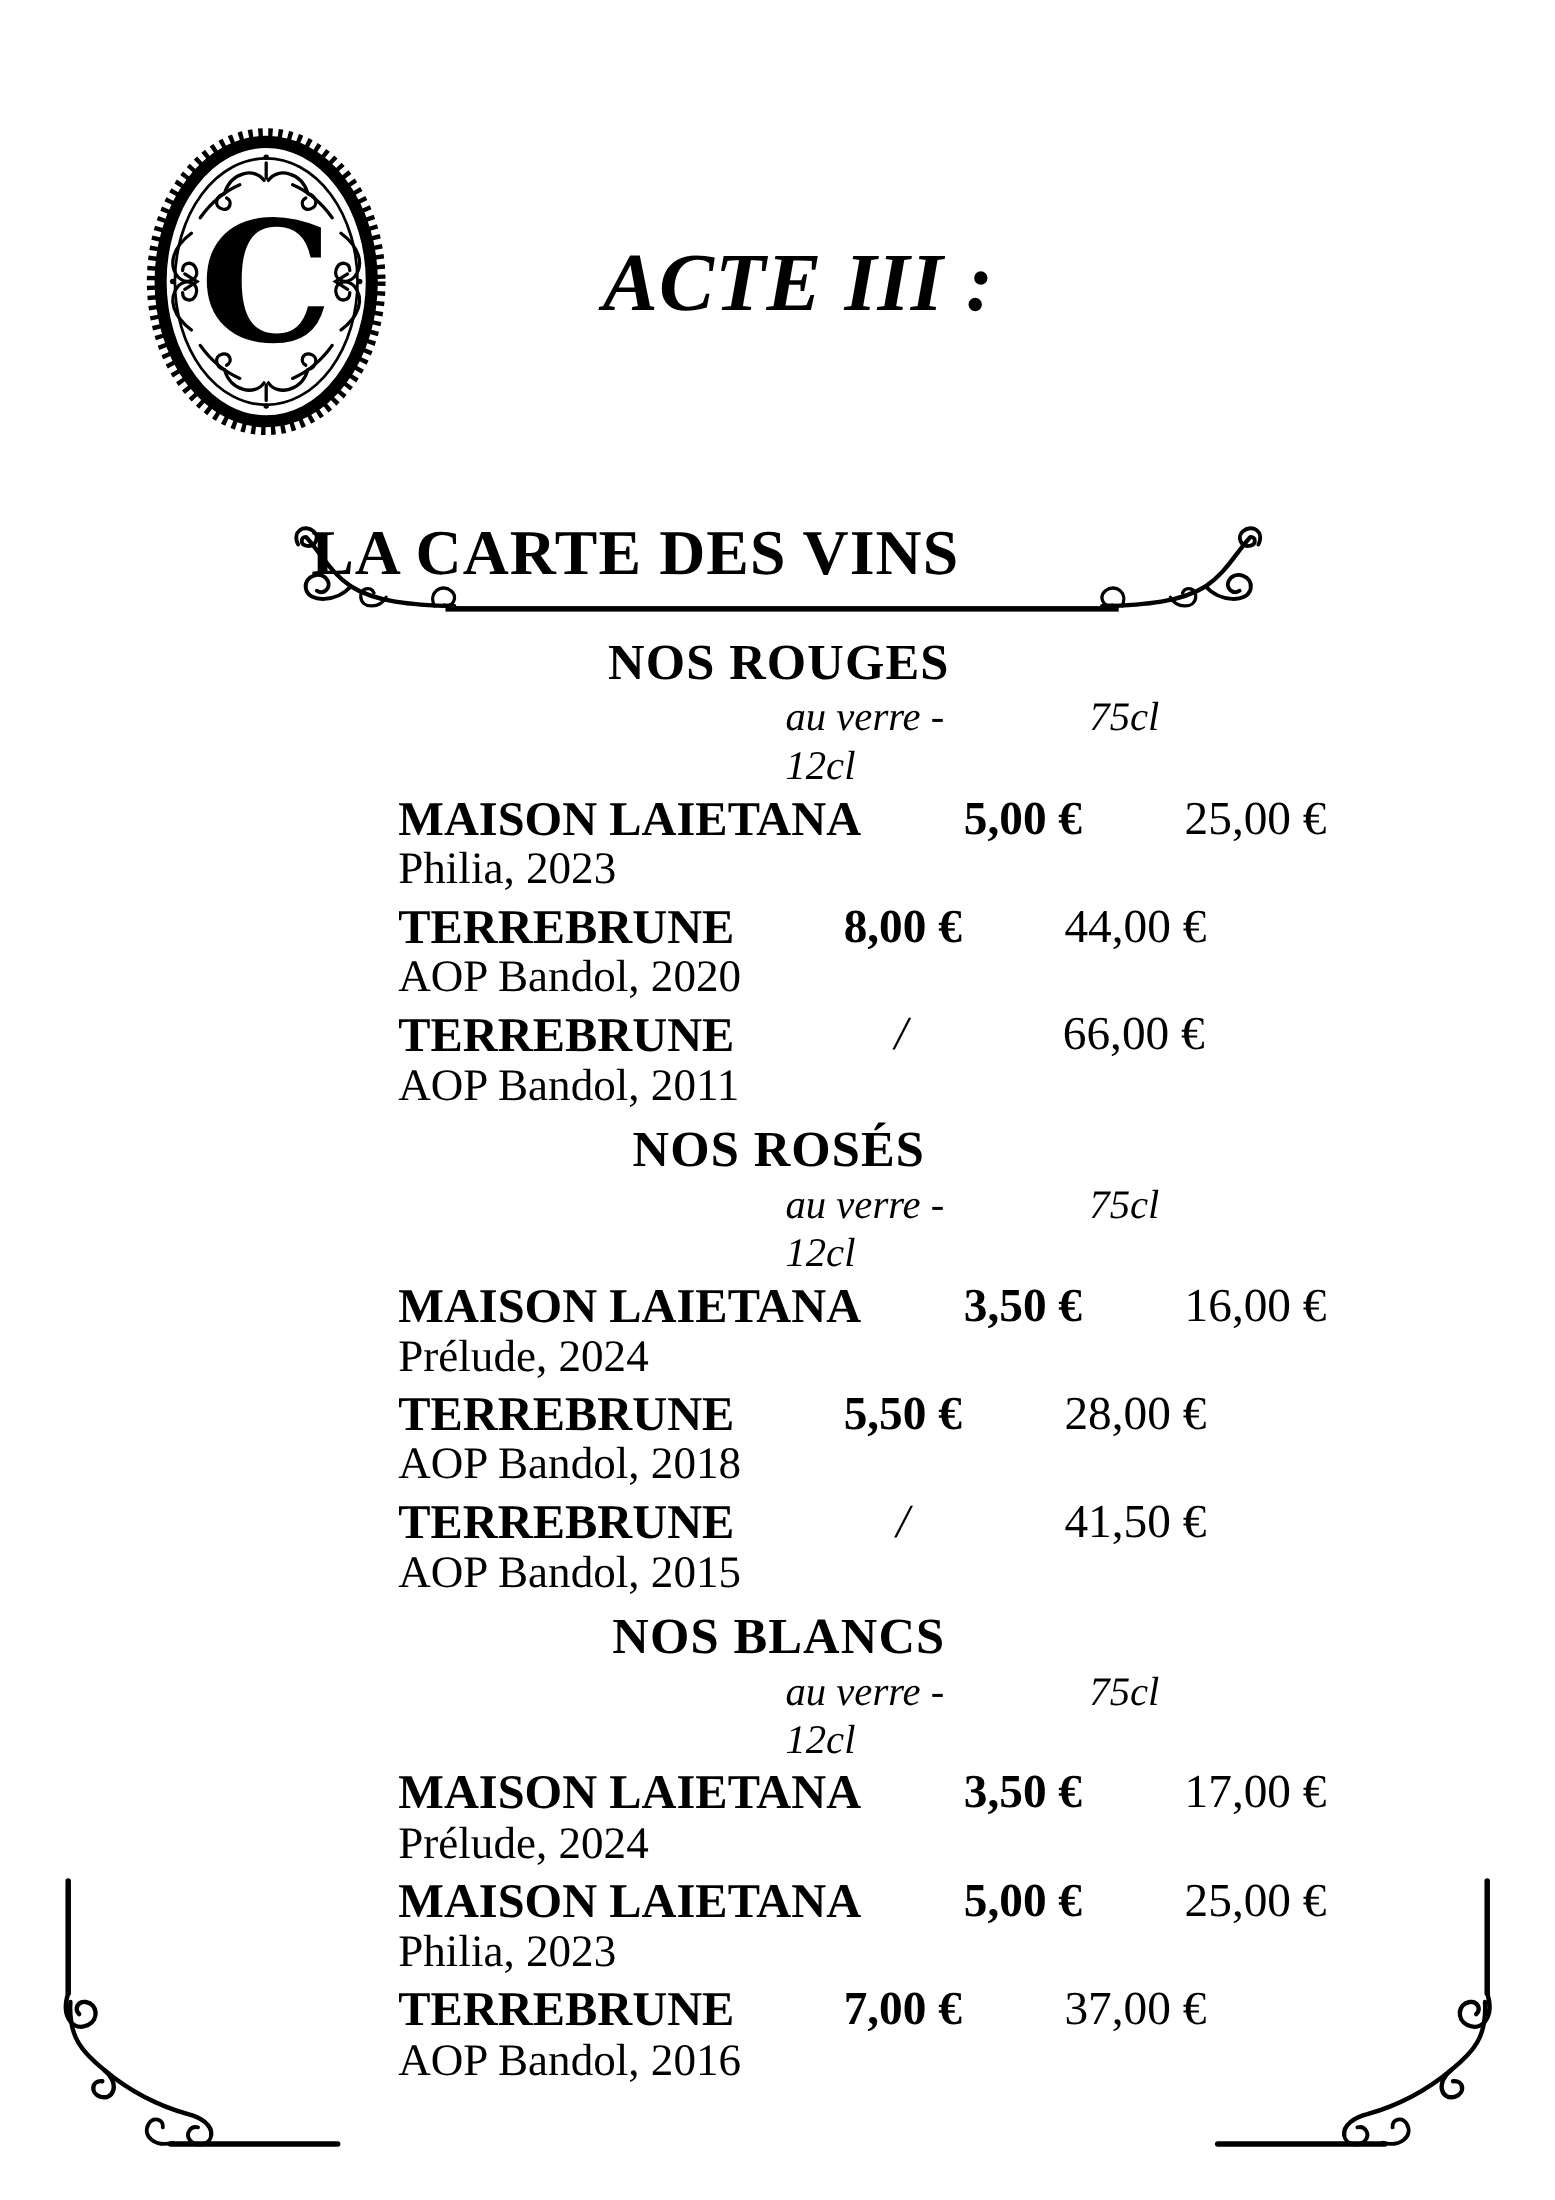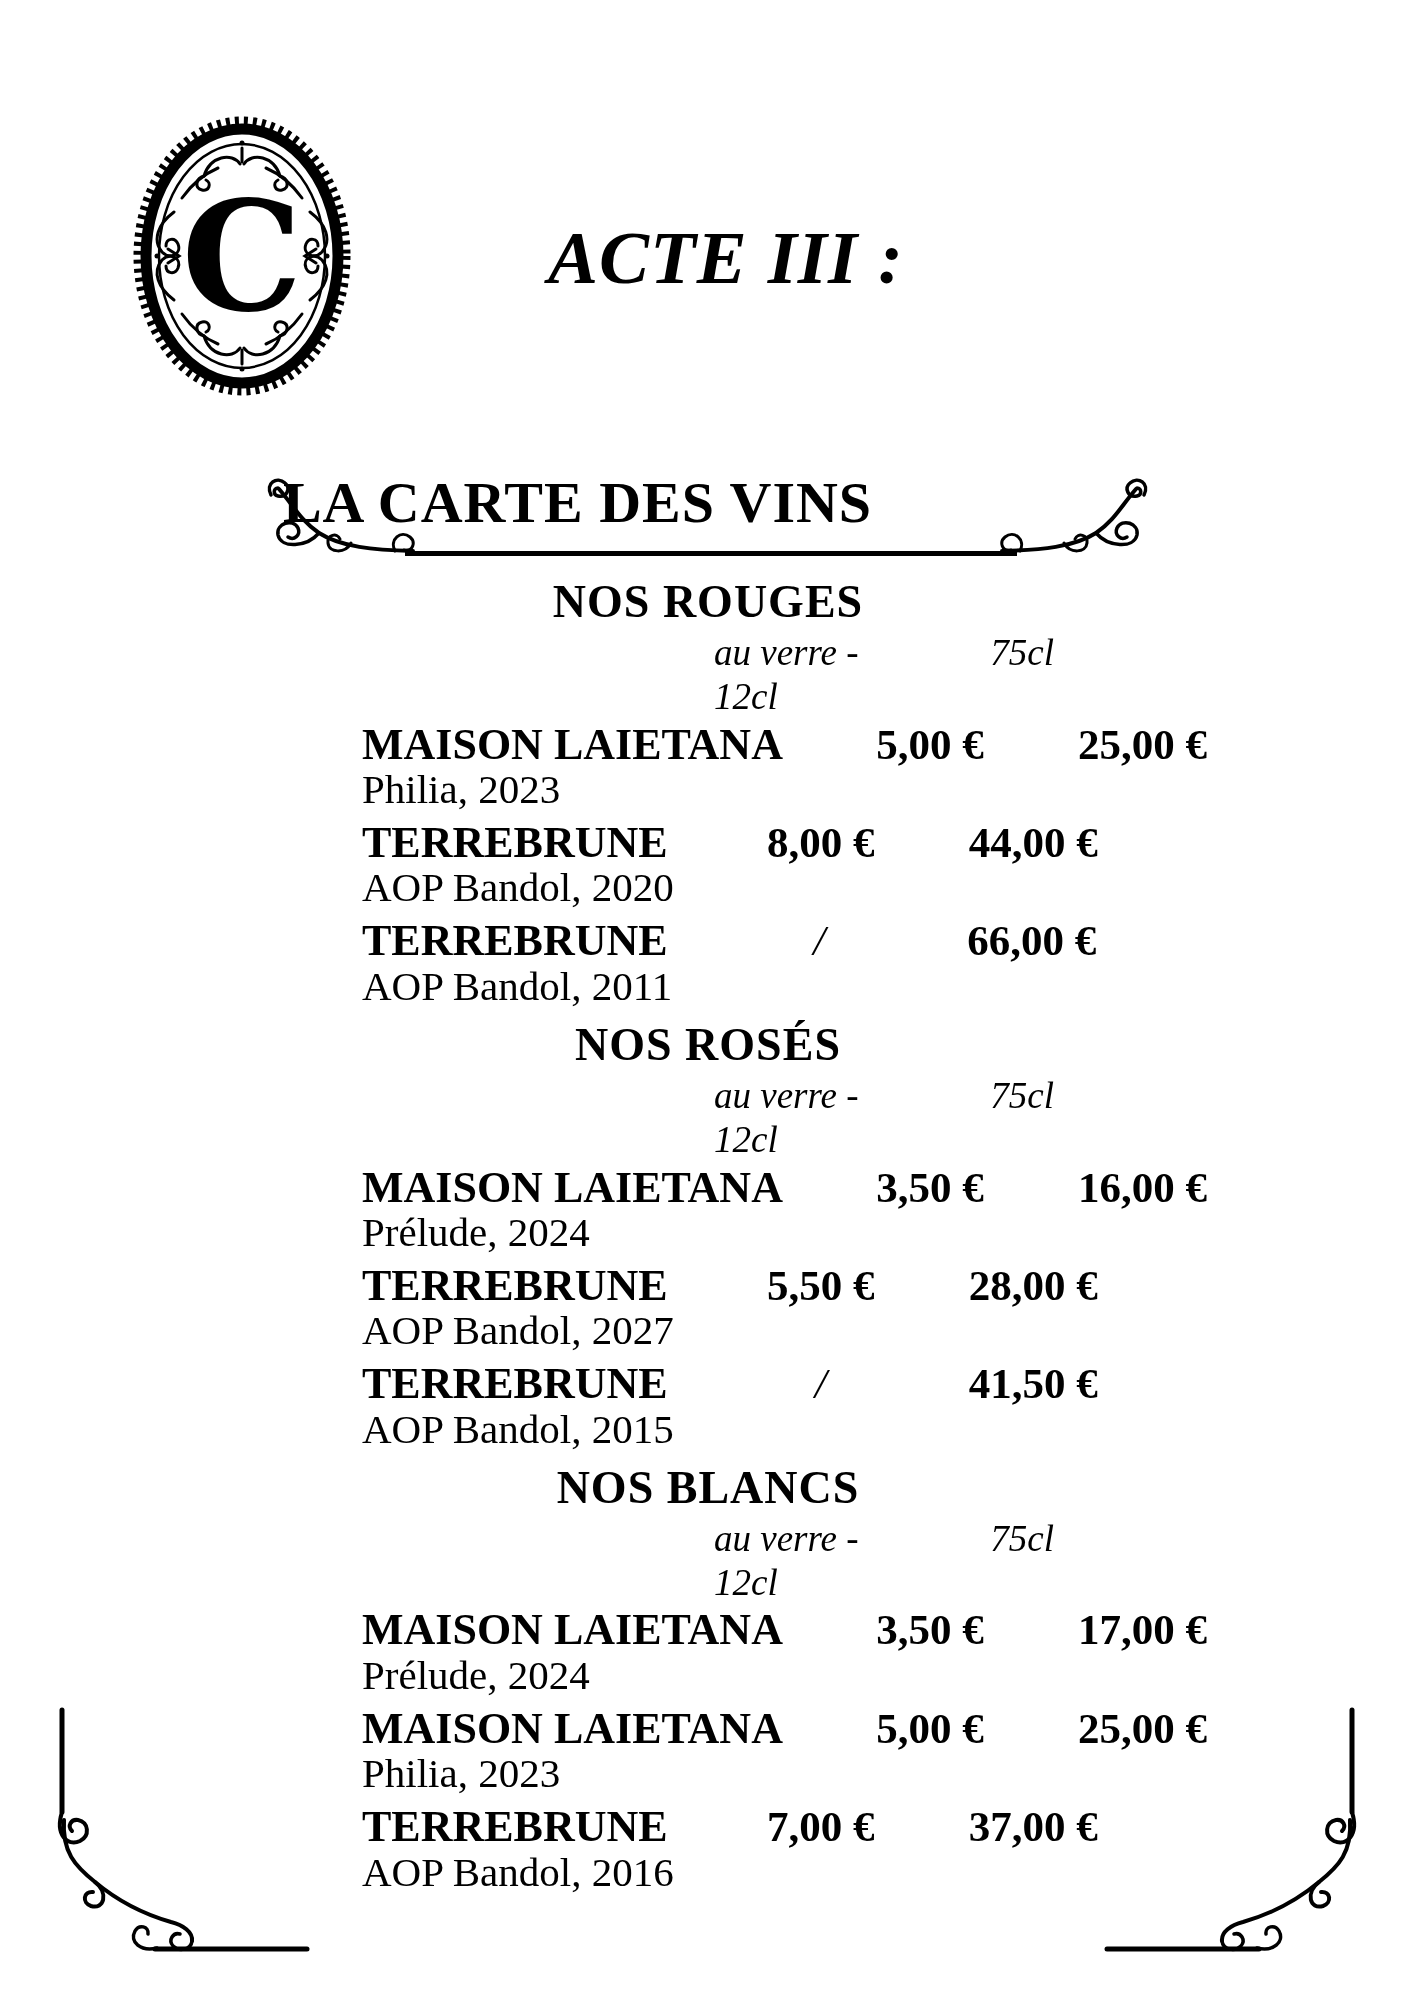--- a/index.html
+++ b/index.html
@@ -91,22 +91,22 @@
     font-size: 41px; line-height: 1.1;
     white-space: nowrap;
   }
   .price-glass {
     text-align: center;
     font-weight: bold;
     font-size: 43px; line-height: 1.06;
     white-space: nowrap;
   }
   .price-bottle {
-    text-align: right;
-    font-weight: bold;
+    text-align: left;
+    font-weight: normal;
     font-size: 43px; line-height: 1.06;
     white-space: nowrap;
   }
   .price-glass.na {
     font-weight: normal;
     font-style: italic;
   }
 
   
   .corner { position: absolute; top: 1700px; width: 270px; height: 255px; }
@@ -236,21 +236,21 @@
         <div>
           <div class="producer">MAISON LAIETANA</div>
           <div class="cuvee">Prélude, 2024</div>
         </div>
         <div class="price-glass">3,50 €</div>
         <div class="price-bottle">16,00 €</div>
       </div>
       <div class="wine-row">
         <div>
           <div class="producer">TERREBRUNE</div>
-          <div class="cuvee">AOP Bandol, 2027</div>
+          <div class="cuvee">AOP Bandol, 2018</div>
         </div>
         <div class="price-glass">5,50 €</div>
         <div class="price-bottle">28,00 €</div>
       </div>
       <div class="wine-row">
         <div>
           <div class="producer">TERREBRUNE</div>
           <div class="cuvee">AOP Bandol, 2015</div>
         </div>
         <div class="price-glass na">/</div>

